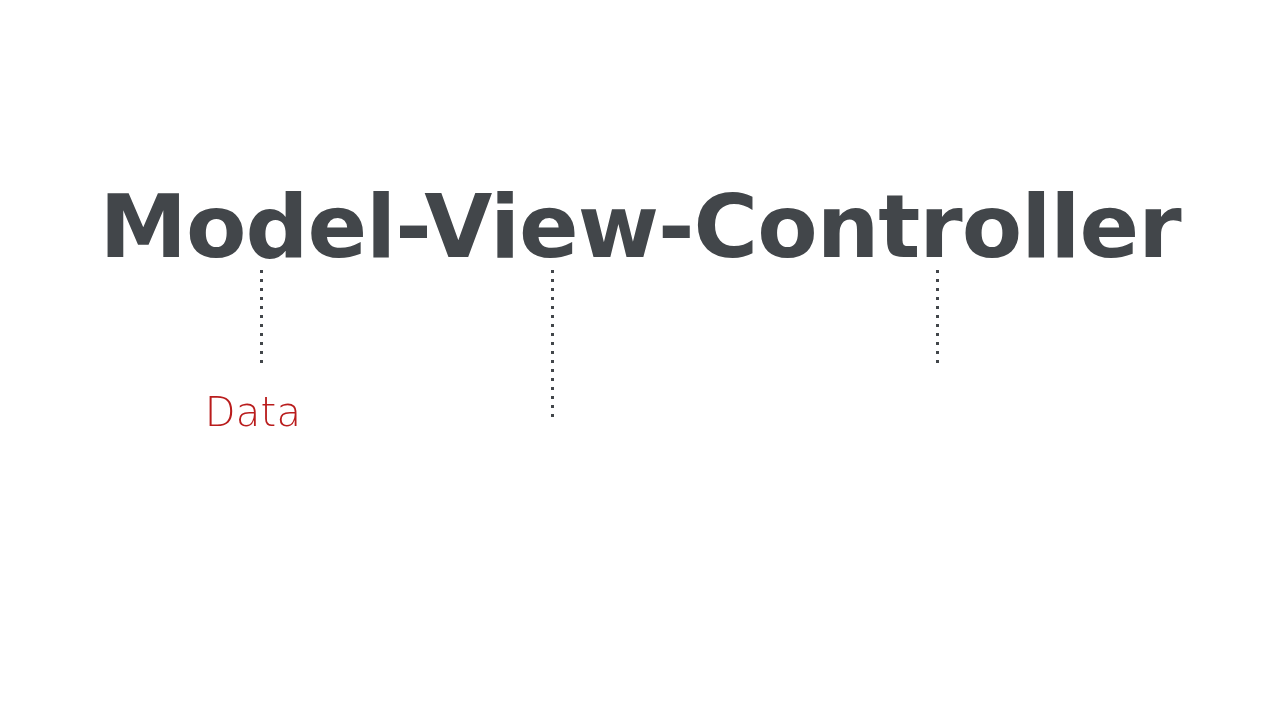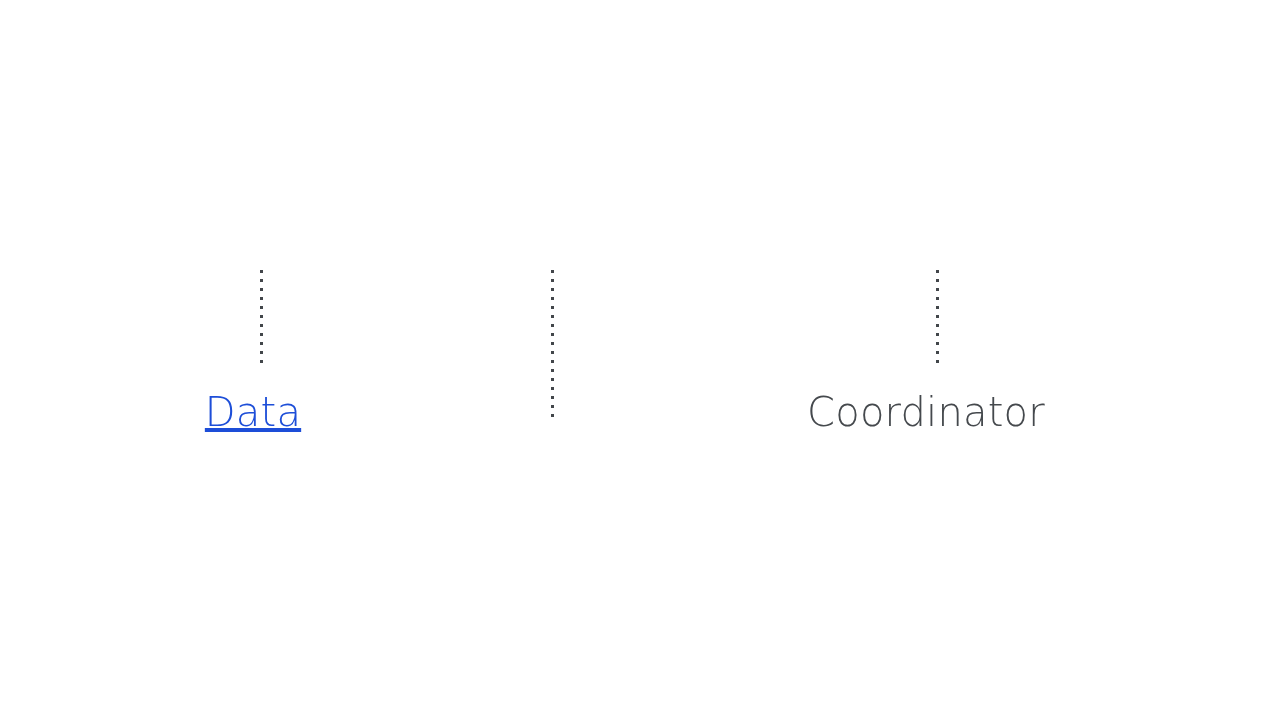--- a/index.html
+++ b/index.html
@@ -61,25 +61,25 @@
     color: #45494d;
     white-space: nowrap;
     transform: translateX(-50%);
   }
 </style>
 </head>
 <body>
 
 <div id="slide" style="background: rgb(255, 255, 255);">
 
+  <div class="title" style="color: rgb(66, 70, 74);">Model-View-Controller</div>
 
   <div class="dotline" id="dotline-0" style="left: 260px; top: 270px; height: 96px;"></div>
 
   <div class="dotline" id="dotline-1" style="left: 551px; top: 270px; height: 148px;"></div>
 
   <div class="dotline" id="dotline-2" style="left: 936px; top: 270px; height: 94px;"></div>
 
-  <div class="label" id="label-0" style="left: 253px; top: 392px; color: #1d4ed8; text-decoration: underline;">Data</div>
+  <div class="label" id="label-0" style="left: 253px; top: 392px; color: #b91c1c;">Data</div>
 
 
-  <div class="label" id="label-2" style="left: 926px; top: 392px; color: rgb(69, 73, 77);">Coordinator</div>
 
 </div>
 
 </body></html>

